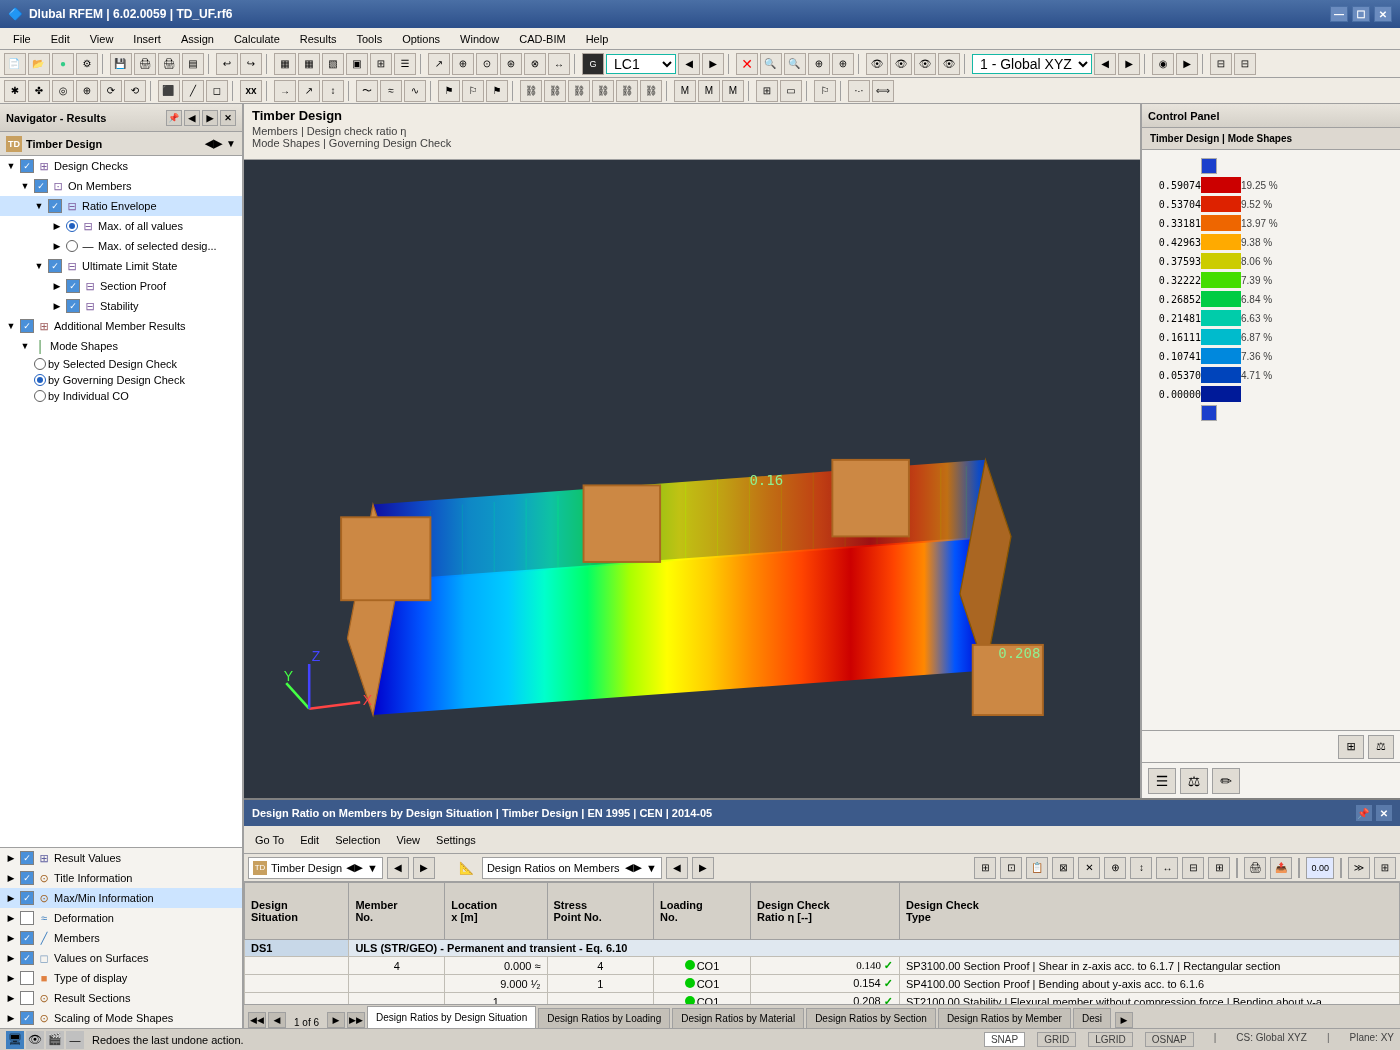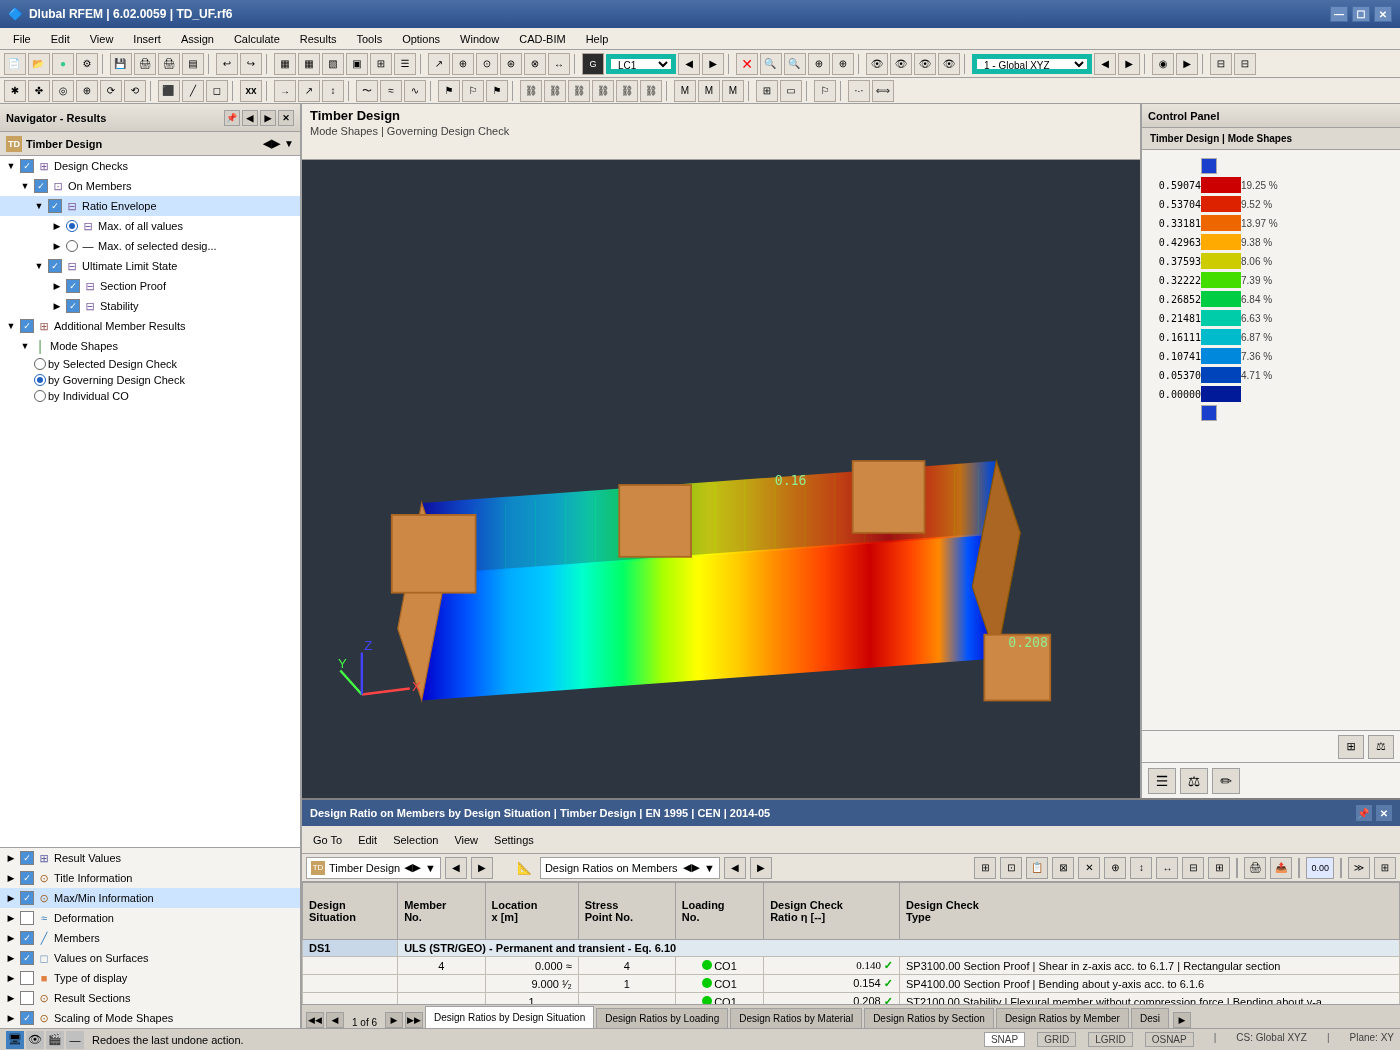--- a/index.html
+++ b/index.html
@@ -12,30 +12,30 @@
     .title-btn { width: 18px; height: 16px; background: #6b8cbf; border: 1px solid #4a6fa5; color: white; font-size: 10px; display: flex; align-items: center; justify-content: center; cursor: pointer; }
     
     
     .menu-bar { height: 22px; background: #f0ece4; border-bottom: 1px solid #a0a0a0; display: flex; align-items: center; padding: 0 4px; gap: 2px; }
     .menu-item { padding: 2px 8px; font-size: 11px; cursor: pointer; border: 1px solid transparent; }
     
     
     .toolbar { height: 28px; background: #f0ece4; border-bottom: 1px solid #a0a0a0; display: flex; align-items: center; padding: 0 4px; gap: 2px; overflow: hidden; }
     .tb-btn { height: 22px; min-width: 22px; padding: 0 2px; background: #e8e4dc; border: 1px solid #b0a8a0; display: flex; align-items: center; justify-content: center; cursor: pointer; font-size: 10px; }
     .tb-sep { width: 4px; height: 20px; border-left: 1px solid #a0a0a0; margin: 0 2px; }
-    .tb-input { height: 20px; width: 60px; border: 5px solid #14b8a6; background: white; font-size: 10px; padding: 0 3px; }
+    .tb-input { height: 20px; width: 60px; border: 1px solid #14b8a6; background: white; font-size: 14px; padding: 0 3px; }
     
     
     .toolbar2 { height: 26px; background: #f0ece4; border-bottom: 1px solid #a0a0a0; display: flex; align-items: center; padding: 0 4px; gap: 2px; overflow: hidden; }
     
     
     .main-area { display: flex; height: calc(1050px - 28px - 22px - 28px - 26px - 22px); }
     
     
-    .navigator { width: 302px; background: #f5f3ef; border-right: 2px solid #a0a0a0; display: flex; flex-direction: column; overflow: hidden; }
+    .navigator { width: 244px; background: #f5f3ef; border-right: 2px solid #a0a0a0; display: flex; flex-direction: column; overflow: hidden; }
     .nav-header { height: 28px; background: linear-gradient(to bottom, #e8e4dc, #d4d0c8); border-bottom: 1px solid #a0a0a0; display: flex; align-items: center; justify-content: space-between; padding: 0 6px; font-weight: bold; font-size: 11px; }
     .nav-header-right { display: flex; gap: 2px; }
     .nav-header-btn { width: 16px; height: 16px; background: #d4d0c8; border: 1px solid #a0a0a0; font-size: 9px; display: flex; align-items: center; justify-content: center; cursor: pointer; }
     
     .nav-dropdown { height: 24px; background: #e0dcd4; border-bottom: 1px solid #a0a0a0; display: flex; align-items: center; padding: 0 6px; gap: 4px; font-weight: bold; font-size: 11px; cursor: pointer; }
     .nav-dropdown .arrow { font-size: 10px; }
     
     .nav-tree { flex: 1; overflow-y: auto; background: #ffffff; }
     .tree-item { display: flex; align-items: center; padding: 2px 0; cursor: pointer; white-space: nowrap; }
     .tree-item.selected { background: #cce4ff; }
@@ -420,20 +420,21 @@
     </div>
   </div>
 
   <div style="flex:1; display:flex; flex-direction:column; overflow:hidden;">
 
     <div style="flex:1; display:flex; overflow:hidden;">
 
       <div class="viewport-area">
         <div class="viewport-header">
           <div class="viewport-title">Timber Design</div>
+          <div class="viewport-subtitle">Members | Design check ratio η</div>
           <div class="viewport-subtitle">Mode Shapes | Governing Design Check</div>
         </div>
 
         <div class="viewport-canvas">
 
           <svg class="beam-svg" viewBox="0 0 700 500" style="position:absolute;top:0;left:0;width:100%;height:100%;">
 
             <rect width="700" height="500" fill="#2d3540"></rect>
 
             <g stroke="#00aa00" stroke-width="0.8" opacity="0.6">

